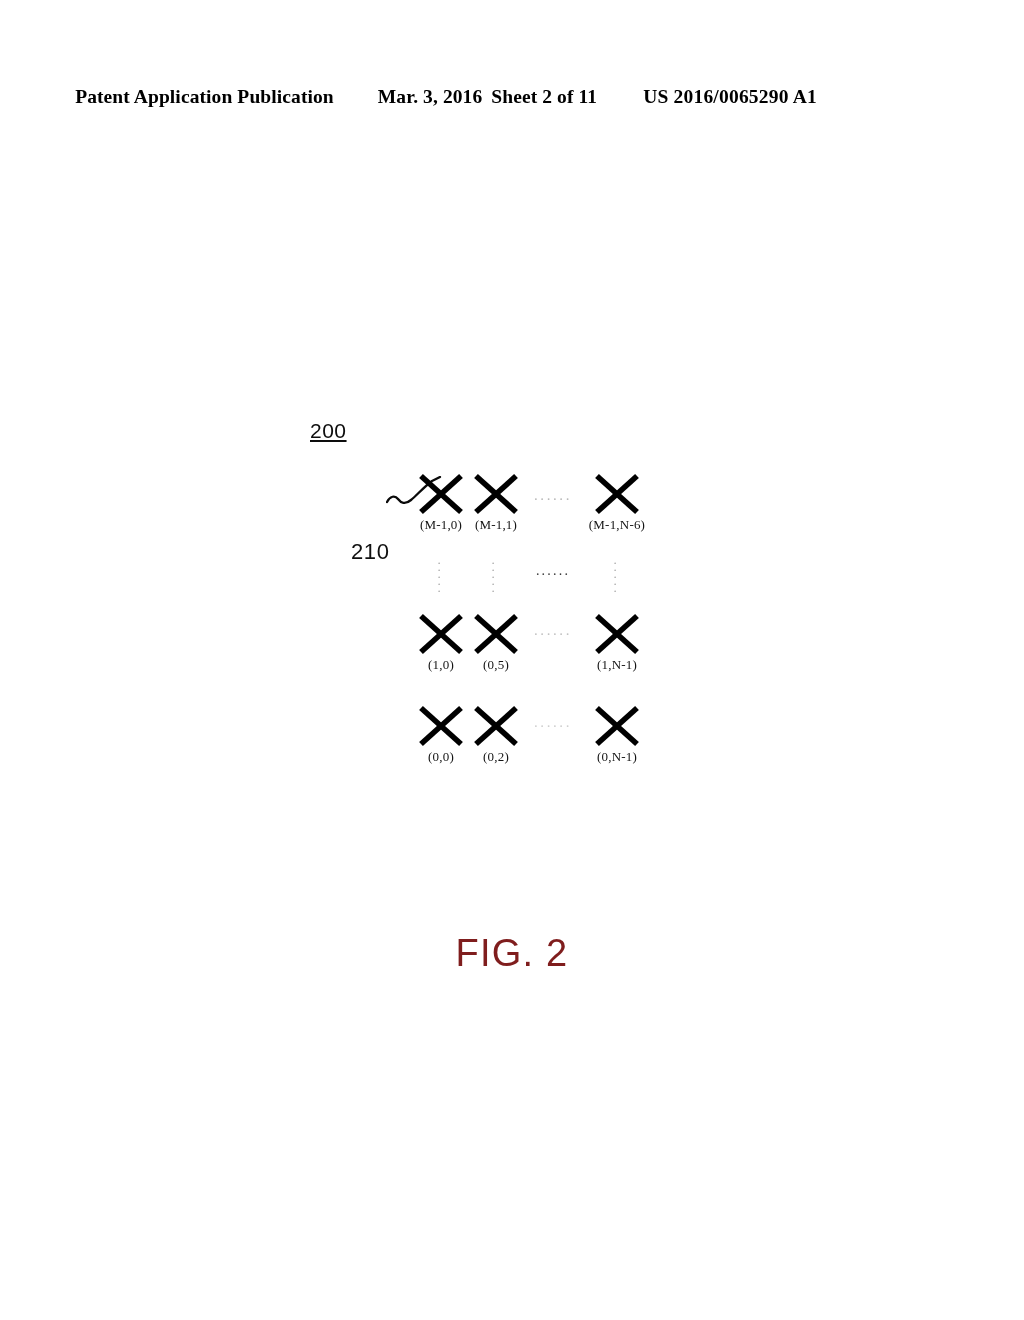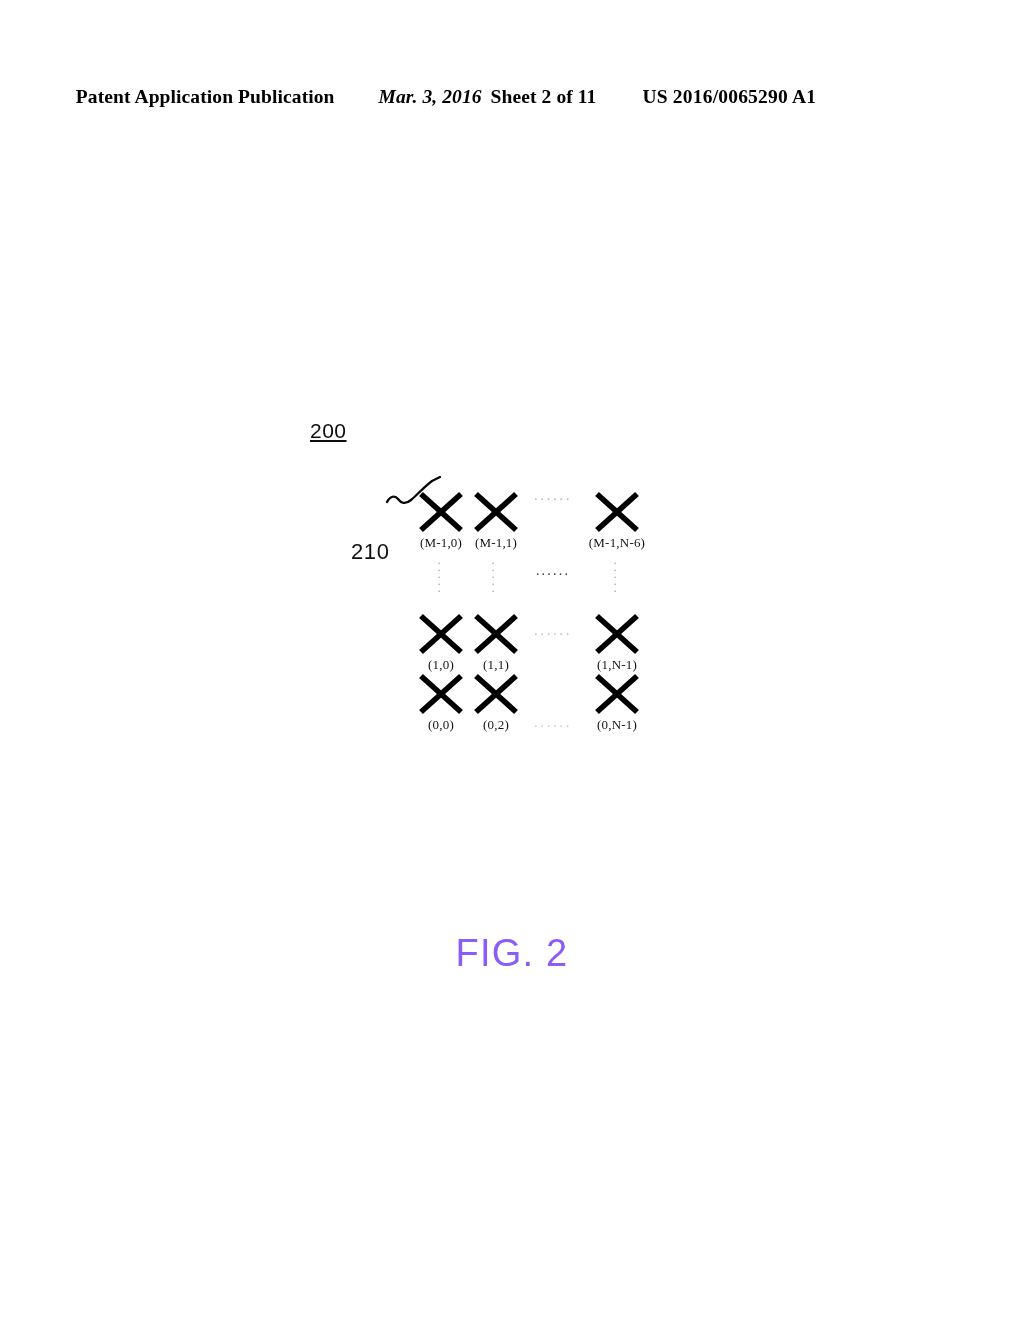--- a/index.html
+++ b/index.html
@@ -31,21 +31,20 @@
     font-weight: bold;
     font-size: 19.5px;
     letter-spacing: 0.1px;
     white-space: nowrap;
   }
   #page-header .hdr-pub {
     margin-right: 44px;
   }
   #page-header .hdr-date {
     margin-right: 9px;
-    font-style: italic;
   }
   #page-header .hdr-sheet {
     margin-right: 46px;
   }
   #page-header .hdr-number {
     letter-spacing: 0.2px;
   }
 
   
   #figure-area {
@@ -105,23 +104,23 @@
     display: block;
     margin-top: 1px;
     font-family: "Liberation Serif", serif;
     font-size: 13px;
     letter-spacing: 0.2px;
     color: #141414;
     white-space: nowrap;
   }
 
   
-  .row-top    { top: 490px; }
+  .row-top    { top: 472px; }
   .row-mid    { top: 612px; }
-  .row-bottom { top: 672px; }
+  .row-bottom { top: 704px; }
 
   
   .col-0 { left: 441px; }
   .col-1 { left: 496px; }
   .col-n { left: 617px; }
 
   
   .h-ellipsis {
     position: absolute;
     width: 70px;
@@ -160,21 +159,21 @@
   #figure-caption {
     position: absolute;
     left: 0;
     top: 932px;
     width: 1024px;
     text-align: center;
     font-family: "Liberation Sans", sans-serif;
     font-size: 38px;
     font-weight: 400;
     letter-spacing: 1.2px;
-    color: #8b5cf6;
+    color: #7f1d1d;
   }
 </style>
 </head>
 <body>
 
 <div id="page-header">
   <span class="hdr-pub">Patent Application Publication</span>
   <span class="hdr-date">Mar. 3, 2016</span>
   <span class="hdr-sheet">Sheet 2 of 11</span>
   <span class="hdr-number">US 2016/0065290 A1</span>
@@ -246,21 +245,21 @@
       <line x1="56" y1="4" x2="16" y2="40" stroke="#000" stroke-width="5.6" stroke-linecap="butt"></line>
     </svg>
     <span class="cell-label">(1,0)</span>
   </div>
 
   <div class="cell row-mid col-1">
     <svg class="xmark" viewBox="0 0 72 44" aria-hidden="true">
       <line x1="16" y1="4" x2="56" y2="40" stroke="#000" stroke-width="5.6" stroke-linecap="butt"></line>
       <line x1="56" y1="4" x2="16" y2="40" stroke="#000" stroke-width="5.6" stroke-linecap="butt"></line>
     </svg>
-    <span class="cell-label">(1,1)</span>
+    <span class="cell-label">(0,5)</span>
   </div>
 
   <div class="h-ellipsis row-mid-e">......</div>
 
   <div class="cell row-mid col-n">
     <svg class="xmark" viewBox="0 0 72 44" aria-hidden="true">
       <line x1="16" y1="4" x2="56" y2="40" stroke="#000" stroke-width="5.6" stroke-linecap="butt"></line>
       <line x1="56" y1="4" x2="16" y2="40" stroke="#000" stroke-width="5.6" stroke-linecap="butt"></line>
     </svg>
     <span class="cell-label">(1,N-1)</span>

